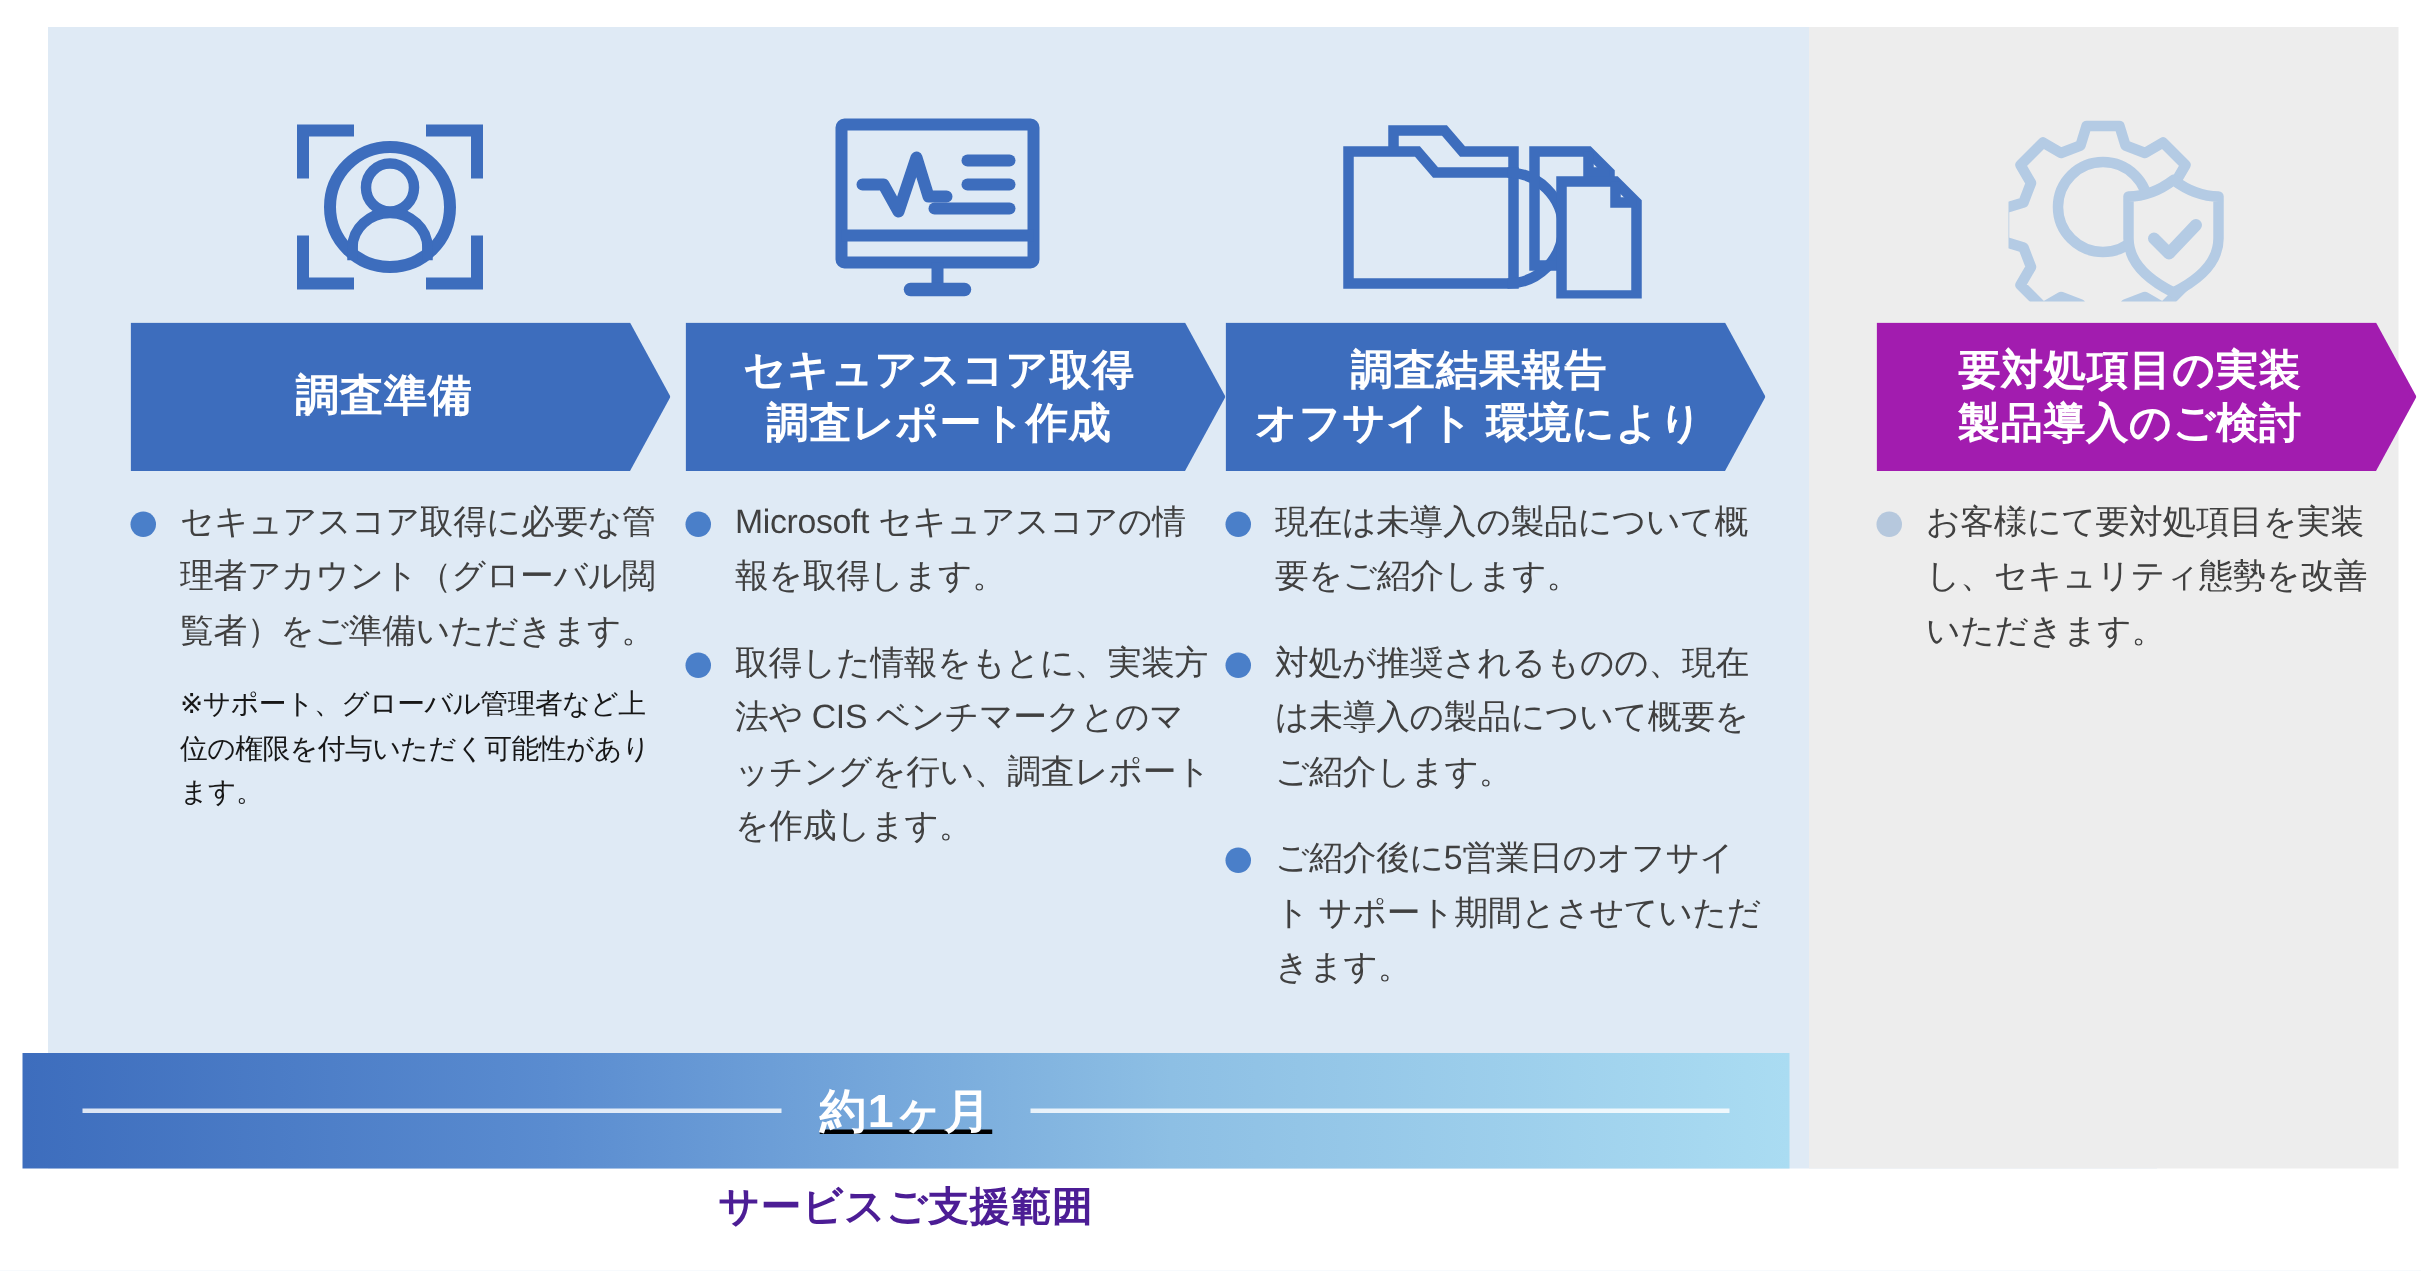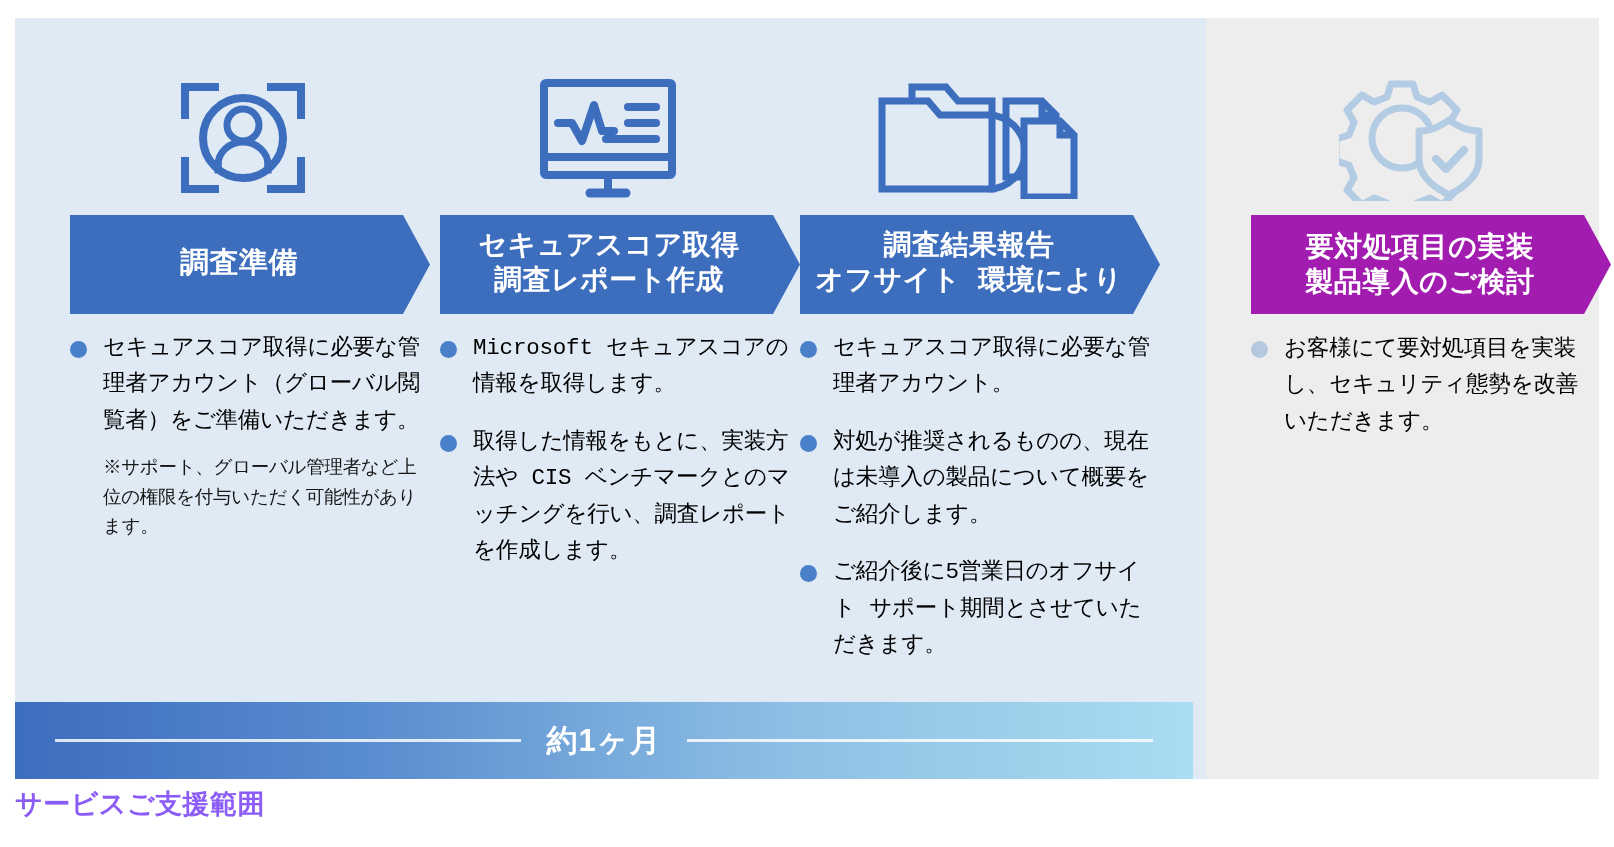--- a/index.html
+++ b/index.html
@@ -14,25 +14,24 @@
     font-family: "Liberation Sans", "DejaVu Sans", sans-serif;
     overflow: hidden;
   }
 
   
   .panel {
     position: absolute;
     top: 18px;
   }
   #main-panel {
-    left: 15px;
+    left: 32px;
     width: 1406px;
     height: 761px;
     background: #dfeaf5;
-    font-family: Liberation Mono, monospace;
   }
   #aside-panel {
     left: 1206px;
     width: 393px;
     height: 761px;
     background: #ededed;
   }
 
   
   .col {
@@ -90,21 +89,21 @@
     top: 312px;
     left: 12px;
     right: 0;
   }
   .bullet {
     position: relative;
     padding-left: 36px;
     margin-bottom: 21px;
     font-size: 22.5px;
     line-height: 1.62;
-    color: #000000;
+    color: #404040;
     letter-spacing: -0.2px;
   }
   .bullet .dot {
     position: absolute;
     left: 3px;
     top: 11px;
     width: 17px;
     height: 17px;
     border-radius: 50%;
     background: #4a7fc9;
@@ -124,20 +123,21 @@
   #duration-bar {
     position: absolute;
     left: 15px;
     top: 702px;
     width: 1178px;
     height: 77px;
     background: linear-gradient(to right, #3d6dbd 0%, #5a8cd0 30%, #8dbfe4 65%, #aadcf2 100%);
     display: flex;
     align-items: center;
     justify-content: center;
+    text-decoration: underline;
   }
   #duration-bar .rule {
     height: 3px;
     background: rgba(255,255,255,0.82);
     flex: 1 1 auto;
   }
   #duration-bar .rule.left  { margin-left: 40px; margin-right: 26px; }
   #duration-bar .rule.right { margin-left: 26px; margin-right: 40px; }
   #duration-label {
     color: #ffffff;
@@ -146,23 +146,24 @@
     letter-spacing: 1px;
     white-space: nowrap;
   }
 
   
   #caption {
     position: absolute;
     top: 786px;
     left: 15px;
     width: 1178px;
+    text-align: center;
     font-size: 27px;
     font-weight: bold;
-    color: #8b5cf6;
+    color: #4c1d95;
     letter-spacing: 0.5px;
   }
 </style>
 </head>
 <body>
 
 <div class="panel" id="main-panel">
 
   <div class="col col-0">
     <div class="icon-wrap">
@@ -231,21 +232,21 @@
         <path d="M196 44 v14 h14"></path>
       </svg>
     </div>
     <div class="banner two-line">
       <span class="banner-text">調査結果報告
 オフサイト 環境により</span>
     </div>
     <div class="bullets">
       <div class="bullet">
         <span class="dot"></span>
-        <span>セキュアスコア取得に必要な管理者アカウント。</span>
+        <span>現在は未導入の製品について概要をご紹介します。</span>
       </div>
       <div class="bullet">
         <span class="dot"></span>
         <span>対処が推奨されるものの、現在は未導入の製品について概要をご紹介します。</span>
       </div>
       <div class="bullet">
         <span class="dot"></span>
         <span>ご紹介後に5営業日のオフサイト サポート期間とさせていただきます。</span>
       </div>
     </div>

